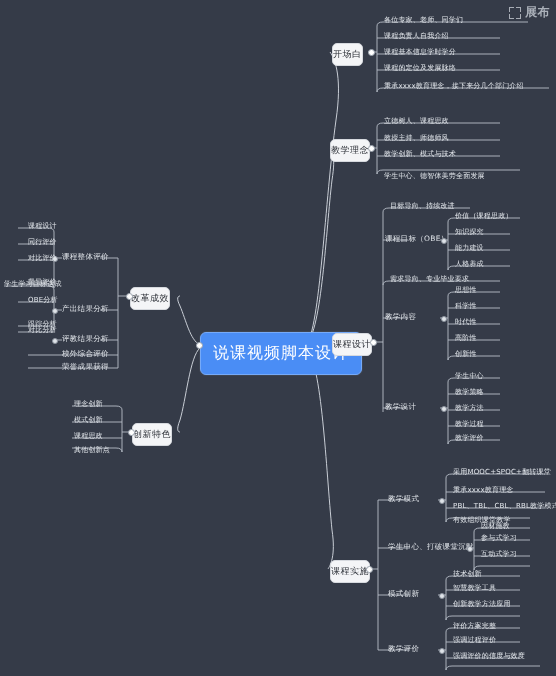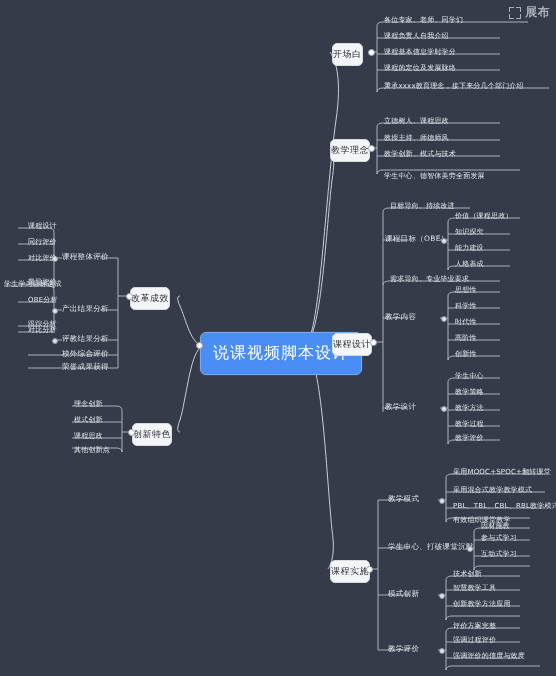--- a/index.html
+++ b/index.html
@@ -234,21 +234,21 @@
   <div class="node lvl3" style="left:455px;top:403px;">教学方法</div>
   <div class="node lvl3" style="left:455px;top:419px;">教学过程</div>
   <div class="node lvl3" style="left:455px;top:433px;">教学评价</div>
 
   <div class="node lvl1" style="left:330px;top:560px;">课程实施</div>
   <span class="dot" style="left:366px;top:566px;"></span>
 
   <div class="node lvl3" style="left:453px;top:467px;">采用MOOC+SPOC+翻转课堂</div>
   <div class="node lvl2" style="left:388px;top:494px;">教学模式</div>
   <span class="dot small" style="left:439px;top:498px;"></span>
-  <div class="node lvl3" style="left:453px;top:485px;">采用混合式教学教学模式</div>
+  <div class="node lvl3" style="left:453px;top:485px;">秉承xxxx教育理念</div>
   <div class="node lvl3" style="left:453px;top:501px;">PBL、TBL、CBL、RBL教学模式</div>
   <div class="node lvl3" style="left:453px;top:515px;">有效组织课堂教学</div>
 
   <div class="node lvl3" style="left:481px;top:521px;">因材施教</div>
   <div class="node lvl2" style="left:388px;top:542px;">学生中心、打破课堂沉默</div>
   <span class="dot small" style="left:467px;top:546px;"></span>
   <div class="node lvl3" style="left:481px;top:533px;">参与式学习</div>
   <div class="node lvl3" style="left:481px;top:549px;">互动式学习</div>
 
   <div class="node lvl3" style="left:453px;top:569px;">技术创新</div>

